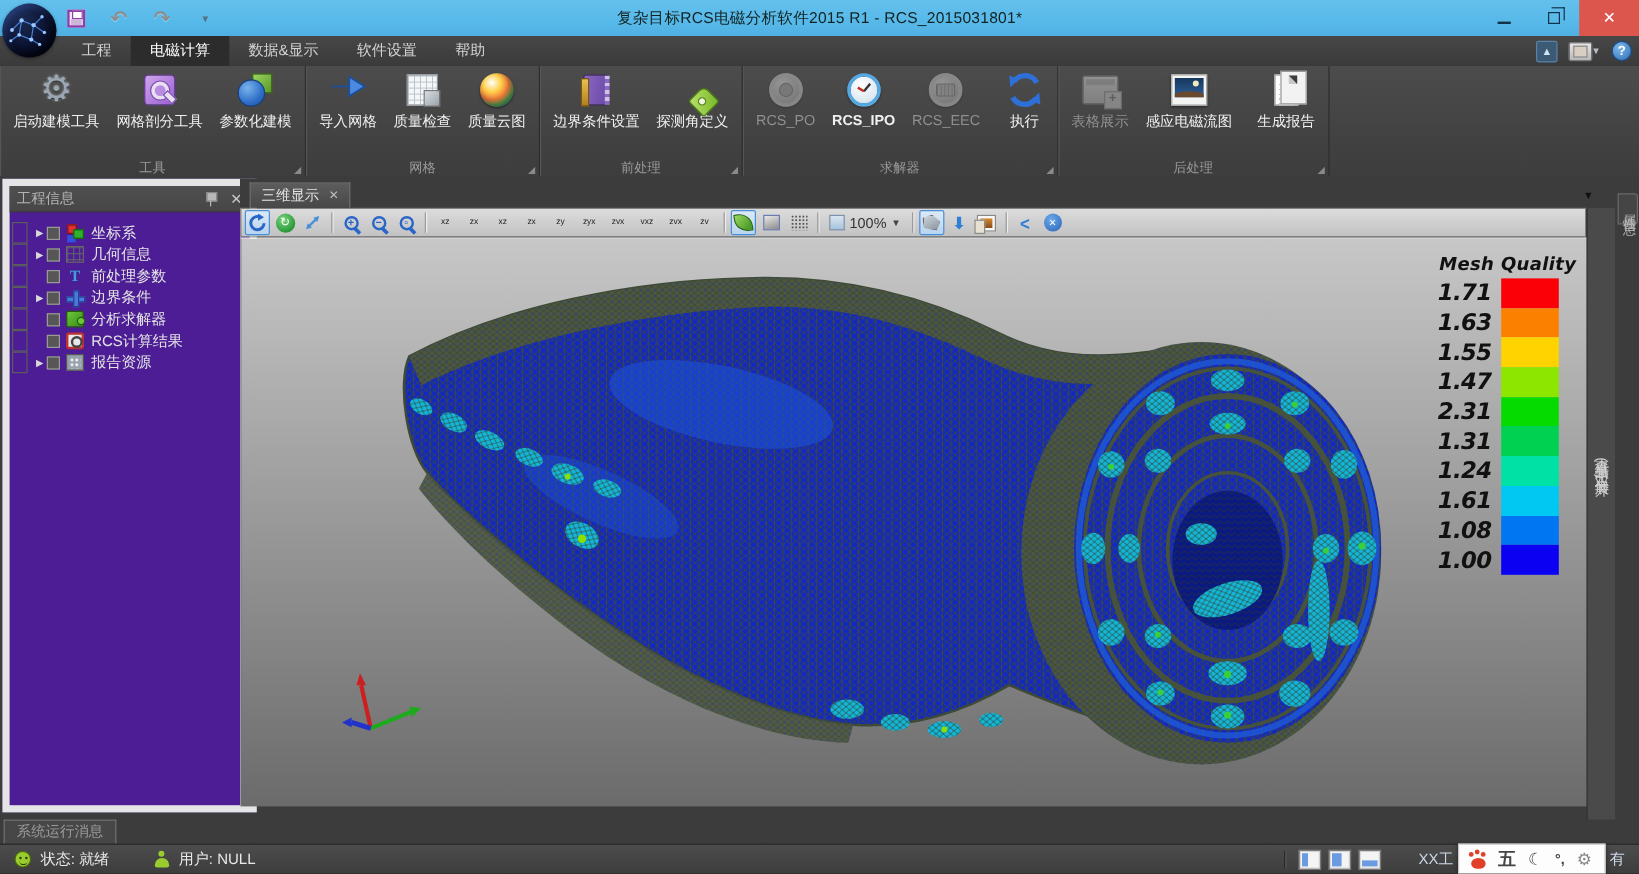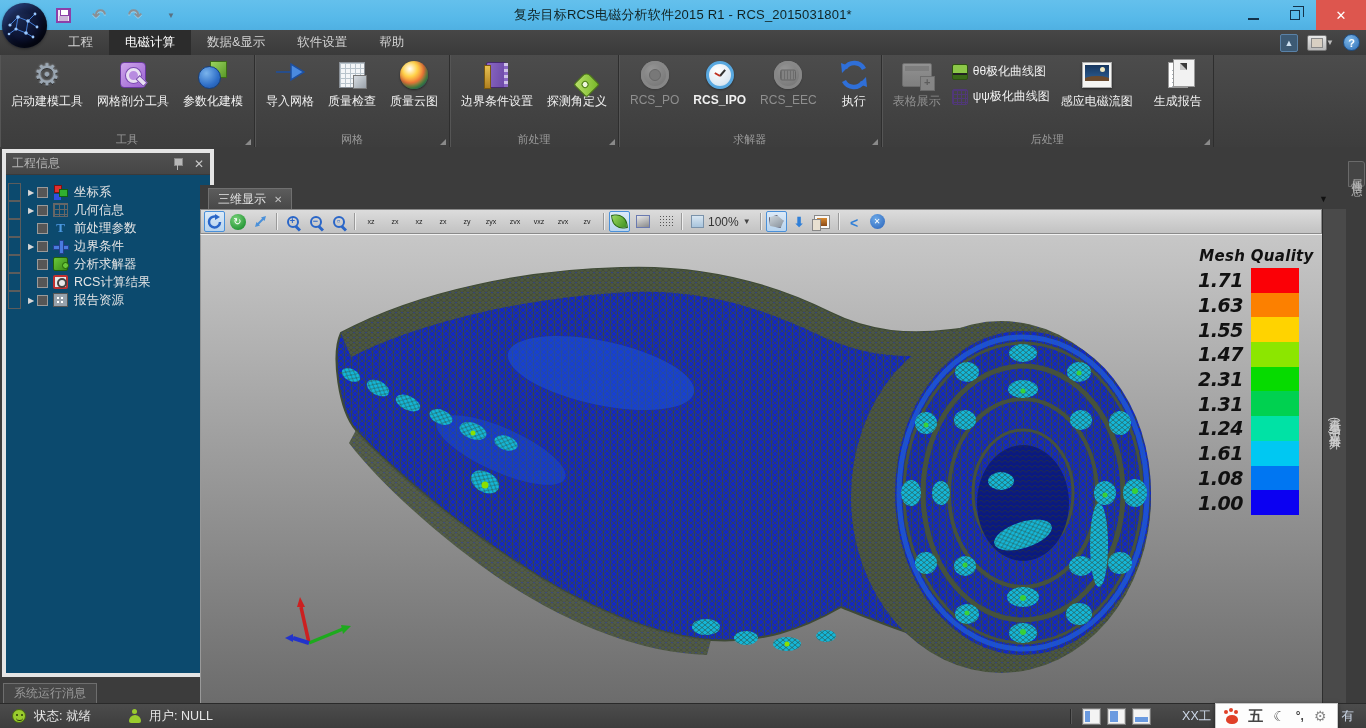--- a/index.html
+++ b/index.html
@@ -107,21 +107,21 @@
   .ic-report { width:20px; height:26px; background:#fff; border:1px solid #999; position:relative;
     background-image:repeating-linear-gradient(#fff 0 3px, #aab4bc 3px 4px); background-size:70% 100%; background-position:3px 4px; background-repeat:no-repeat; }
   .ic-report::before { content:""; position:absolute; left:4px; top:-4px; width:20px; height:26px; background:#f2f2f2; border:1px solid #999; z-index:-1; }
   .ic-report::after { content:""; position:absolute; right:0; top:0; border-style:solid; border-width:0 7px 7px 0; border-color:#3c3c3c #3c3c3c #c8c8c8 #c8c8c8; }
   .ic-import svg, .ic-exec svg { display:block; }
 
   
   .main { position:absolute; left:0; top:147px; width:1366px; height:536px; background:#3c3c3c; }
 
   
-  .leftpanel { position:absolute; left:2px; top:2px; width:212px; height:528px; background:#0c4a6e; border:4px solid #e5e5e5; }
+  .leftpanel { position:absolute; left:2px; top:2px; width:212px; height:528px; background:#4c1d95; border:6px solid #e5e5e5; }
   .lp-head { height:22px; display:flex; align-items:center; padding:0 6px; color:#b4b4b4; font-size:12px; background:linear-gradient(#505050,#464646); border-bottom:1px solid #3a3a3a; }
   .lp-head .sp { flex:1; }
   .pin { width:9px; height:13px; position:relative; margin-right:12px; }
   .pin::before { content:""; position:absolute; left:1px; top:1px; width:7px; height:6px; background:#b8b8b8; border:1px solid #888; }
   .pin::after { content:""; position:absolute; left:4px; top:8px; width:1.5px; height:5px; background:#b8b8b8; }
   .lp-close { color:#c8c8c8; font-size:12px; font-weight:bold; }
   .tree { padding:8px 0 0 2px; }
   .trow { display:flex; align-items:center; height:18px; }
   .gut { width:13px; height:18px; border:1px solid #5c5c5c; margin-right:4px; flex:0 0 13px; }
   .tarrow { width:12px; flex:0 0 12px; color:#d8d8d8; font-size:8px; text-align:center; }
@@ -137,21 +137,21 @@
   .ti-bound::after { content:""; position:absolute; left:6px; top:1px; width:3px; height:12px; background:#4a7ae0; border:1px solid #24408a; }
   .ti-solver { background:linear-gradient(135deg,#6ac83a,#3a8a18); border:1px solid #226008; border-radius:2px; }
   .ti-solver::after { content:""; position:absolute; right:-2px; top:4px; width:5px; height:5px; border-radius:50%; background:#6ac83a; border:1px solid #226008; }
   .ti-rcs { background:#e8e8e8; border:2px solid #c03030; border-radius:2px; }
   .ti-rcs::after { content:""; position:absolute; left:2px; top:1px; width:6px; height:6px; border-radius:50%; border:2px solid #444; }
   .ti-report { background:#98a2ac; border:1px solid #555; }
   .ti-report::after { content:""; position:absolute; left:2px; top:2px; width:9px; height:9px;
     background-image:radial-gradient(#fff 1px, transparent 1.2px); background-size:4px 4px; }
 
   
-  .doccol { position:absolute; left:200px; top:2px; width:1146px; height:534px;margin-top:36px; }
+  .doccol { position:absolute; left:200px; top:2px; width:1146px; height:534px; }
   .tabstrip { height:24px; display:flex; align-items:flex-end; background:#3c3c3c; position:relative; }
   .dtab { height:21px; display:flex; align-items:center; gap:8px; padding:0 9px; margin-left:8px;
     background:linear-gradient(#5c5c5c,#484848); border:1px solid #707070; border-bottom:none; color:#e2e2e2; font-size:12px; }
   .dtab .x { color:#c0c0c0; font-size:10px; font-weight:bold; }
   .strip-caret { position:absolute; right:18px; bottom:5px; color:#111; font-size:9px; }
   .docbody { display:flex; height:510px; }
   .viewportcol { width:1122px; display:flex; flex-direction:column; }
   .vtoolbar { height:25px; background:linear-gradient(#dcdcdc,#c2c2c2); border:1px solid #8a8a8a; display:flex; align-items:center; padding:0 3px; gap:2px; }
   .vsep { width:1px; height:17px; background:#9a9a9a; box-shadow:1px 0 0 #eee; margin:0 3px; }
   .vbtn { height:21px; min-width:21px; display:flex; align-items:center; justify-content:center; border:1px solid transparent; border-radius:2px; }
@@ -416,30 +416,20 @@
     </div>
 
     <div class="rgroup">
       <div class="ritems">
         <div class="ritem disabled">
           <div class="icon32">
               <div class="cicon ic-table"></div>
             </div>
           <div class="rlabel">表格展示</div>
         </div>
-        <div class="rstack">
-          <div class="rsmall">
-            <span class="ic16 ic-theta16"></span>
-            <span>θθ极化曲线图</span>
-          </div>
-          <div class="rsmall">
-            <span class="ic16 ic-psi16"></span>
-            <span>ψψ极化曲线图</span>
-          </div>
-        </div>
         <div class="ritem">
           <div class="icon32">
               <div class="cicon ic-photo">
                 <div class="sky"></div>
               </div>
             </div>
           <div class="rlabel">感应电磁流图</div>
         </div>
         <div class="rsep"></div>
         <div class="ritem">

